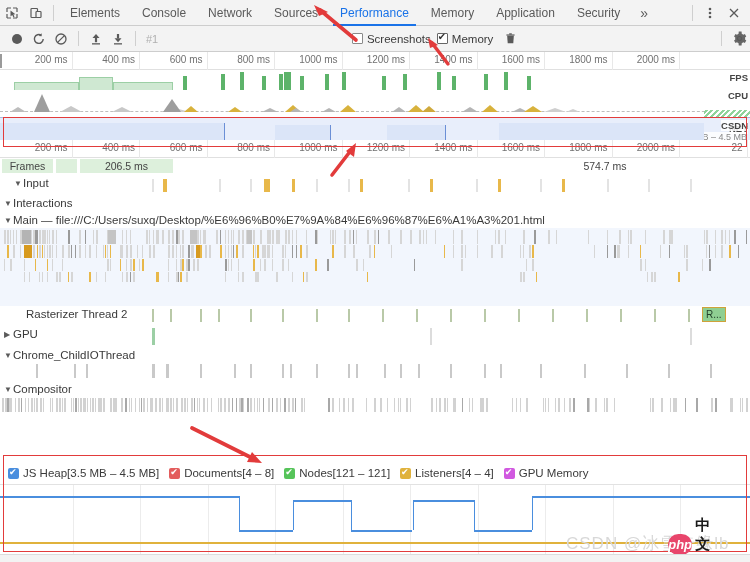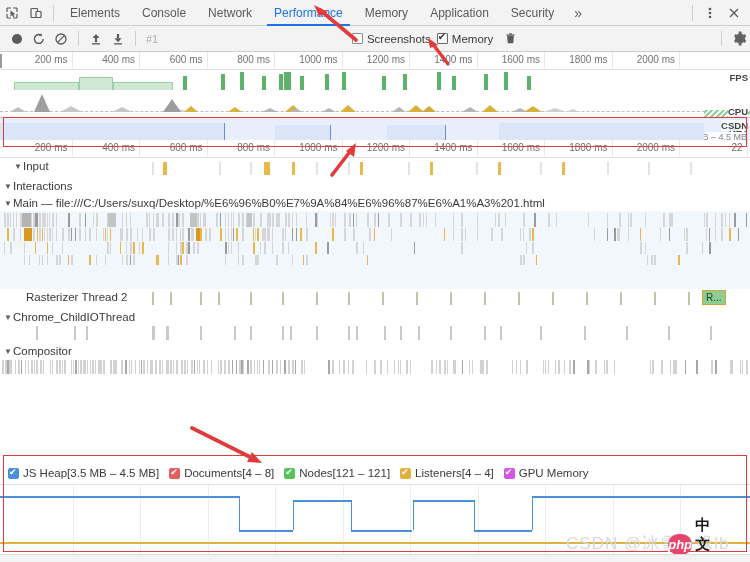--- a/index.html
+++ b/index.html
@@ -221,20 +221,21 @@
       <svg width="14" height="14" viewBox="0 0 14 14">
         <rect x="2" y="2.5" width="6.5" height="9" rx="0.8" stroke="#5a5a5a" stroke-width="1.2" fill="none"></rect>
         <rect x="7" y="5.5" width="5" height="6" rx="0.8" stroke="#5a5a5a" stroke-width="1.2" fill="#f3f3f3"></rect>
       </svg>
     </div>
     <div class="tb-sep"></div>
     <div class="tabs">
       <div class="tab">Elements</div>
       <div class="tab">Console</div>
       <div class="tab">Network</div>
+      <div class="tab">Sources</div>
       <div class="tab active">Performance</div>
       <div class="tab">Memory</div>
       <div class="tab">Application</div>
       <div class="tab">Security</div>
       <div class="tab more">»</div>
     </div>
     <div class="tabbar-right">
       <div class="tb-sep"></div>
       <div class="tb-icon">
         <svg width="14" height="14" viewBox="0 0 14 14">
@@ -416,21 +417,21 @@
         <div class="" style="position: absolute; left: 387.2px; width: 57.6px; top: 7px; bottom: 0px; background: rgb(219, 229, 248);"></div>
         <div class="heap-step" style="left: 444.8px; top: 7px; height: 16px;"></div>
         <div class="heap-line" style="left: 444.8px; width: 54.4px; top: 23px;"></div>
         <div class="" style="position: absolute; left: 444.8px; width: 54.4px; top: 23px; bottom: 0px; background: rgb(219, 229, 248);"></div>
         <div class="heap-step" style="left: 499.2px; top: 5px; height: 18px;"></div>
         <div class="heap-line" style="left: 499.2px; width: 204.8px; top: 5px;"></div>
         <div class="" style="position: absolute; left: 499.2px; width: 204.8px; top: 5px; bottom: 0px; background: rgb(219, 229, 248);"></div>
       </div>
     <div class="ov-labels">
       <div class="ov-lab" style="top:2px;">FPS</div>
-      <div class="ov-lab" style="top:36px;">CPU</div>
+      <div class="ov-lab" style="top:20px;">CPU</div>
       <div class="ov-lab" style="top:53px;">NET</div>
       <div class="ov-lab" style="top:50px;">CSDN</div>
     </div>
   </div>
 
   <div class="ruler" id="ruler2" style="top:140px;">
       <div class="tick" style="left: 0px; width: 72.5px;">
         <span>200 ms</span>
       </div>
       <div class="tick" style="left: 0px; width: 140px;">
@@ -460,20 +461,26 @@
       <div class="tick" style="left: 0px; width: 680px;">
         <span>2000 ms</span>
       </div>
       <div class="tick" style="left: 0px; width: 747.5px;">
         <span>22</span>
       </div>
     </div>
 
   <div class="tracks" id="tracks" style="top:158px; height:294px;">
 
+    <div class="trow" style="height:17px;">
+      <div class="frames-chip" style="left:2px;  top:1px; width:52px;">Frames</div>
+      <div class="frames-chip" style="left:56px; top:1px; width:22px;"></div>
+      <div class="frames-chip" style="left:80px; top:1px; width:94px;">206.5 ms</div>
+      <div class="frames-label" style="left:560px; top:1px; width:90px;">574.7 ms</div>
+    </div>
 
     <div class="trow" style="height:20px;">
       <div class="trow-label" style="left:14px;">
         <span class="tri">▼</span><span>Input</span>
       </div>
       <div id="inputEvents" style="position: absolute; inset: 0px;">
           <div class="evt" style="left: 152px; top: 4px; width: 2px; height: 13px; background: rgb(227, 227, 227);"></div>
           <div class="evt" style="left: 163px; top: 4px; width: 4px; height: 13px; background: rgb(232, 184, 74);"></div>
           <div class="evt" style="left: 219px; top: 4px; width: 2px; height: 13px; background: rgb(227, 227, 227);"></div>
           <div class="evt" style="left: 250px; top: 4px; width: 2px; height: 13px; background: rgb(227, 227, 227);"></div>
@@ -838,20 +845,30 @@
           <div class="evt" style="left: 518px; top: 3px; width: 2px; height: 13px; background: rgb(185, 201, 168);"></div>
           <div class="evt" style="left: 552px; top: 3px; width: 2px; height: 13px; background: rgb(185, 201, 168);"></div>
           <div class="evt" style="left: 586px; top: 3px; width: 2px; height: 13px; background: rgb(185, 201, 168);"></div>
           <div class="evt" style="left: 620px; top: 3px; width: 2px; height: 13px; background: rgb(185, 201, 168);"></div>
           <div class="evt" style="left: 654px; top: 3px; width: 2px; height: 13px; background: rgb(185, 201, 168);"></div>
           <div class="evt" style="left: 688px; top: 3px; width: 2px; height: 13px; background: rgb(185, 201, 168);"></div>
         </div>
       <div class="rchip" style="left:702px; top:1px;">R...</div>
     </div>
 
+    <div class="trow" style="height:21px;">
+      <div class="trow-label">
+        <span class="tri">▶</span><span>GPU</span>
+      </div>
+      <div id="gpuEvents" style="position: absolute; inset: 0px;">
+          <div class="evt" style="left: 152px; top: 2px; width: 3px; height: 17px; background: rgb(156, 207, 165);"></div>
+          <div class="evt" style="left: 430px; top: 2px; width: 2px; height: 17px; background: rgb(220, 220, 220);"></div>
+          <div class="evt" style="left: 690px; top: 2px; width: 2px; height: 17px; background: rgb(220, 220, 220);"></div>
+        </div>
+    </div>
 
     <div class="trow" style="height:34px;">
       <div class="trow-label">
         <span class="tri">▼</span><span>Chrome_ChildIOThread</span>
       </div>
       <div id="ioEvents" style="position: absolute; inset: 0px;">
           <div class="evt" style="left: 36px; top: 17px; width: 2px; height: 14px; background: rgb(201, 201, 201);"></div>
           <div class="evt" style="left: 74px; top: 17px; width: 2px; height: 14px; background: rgb(201, 201, 201);"></div>
           <div class="evt" style="left: 86px; top: 17px; width: 2px; height: 14px; background: rgb(201, 201, 201);"></div>
           <div class="evt" style="left: 152px; top: 17px; width: 3px; height: 14px; background: rgb(201, 201, 201);"></div>

